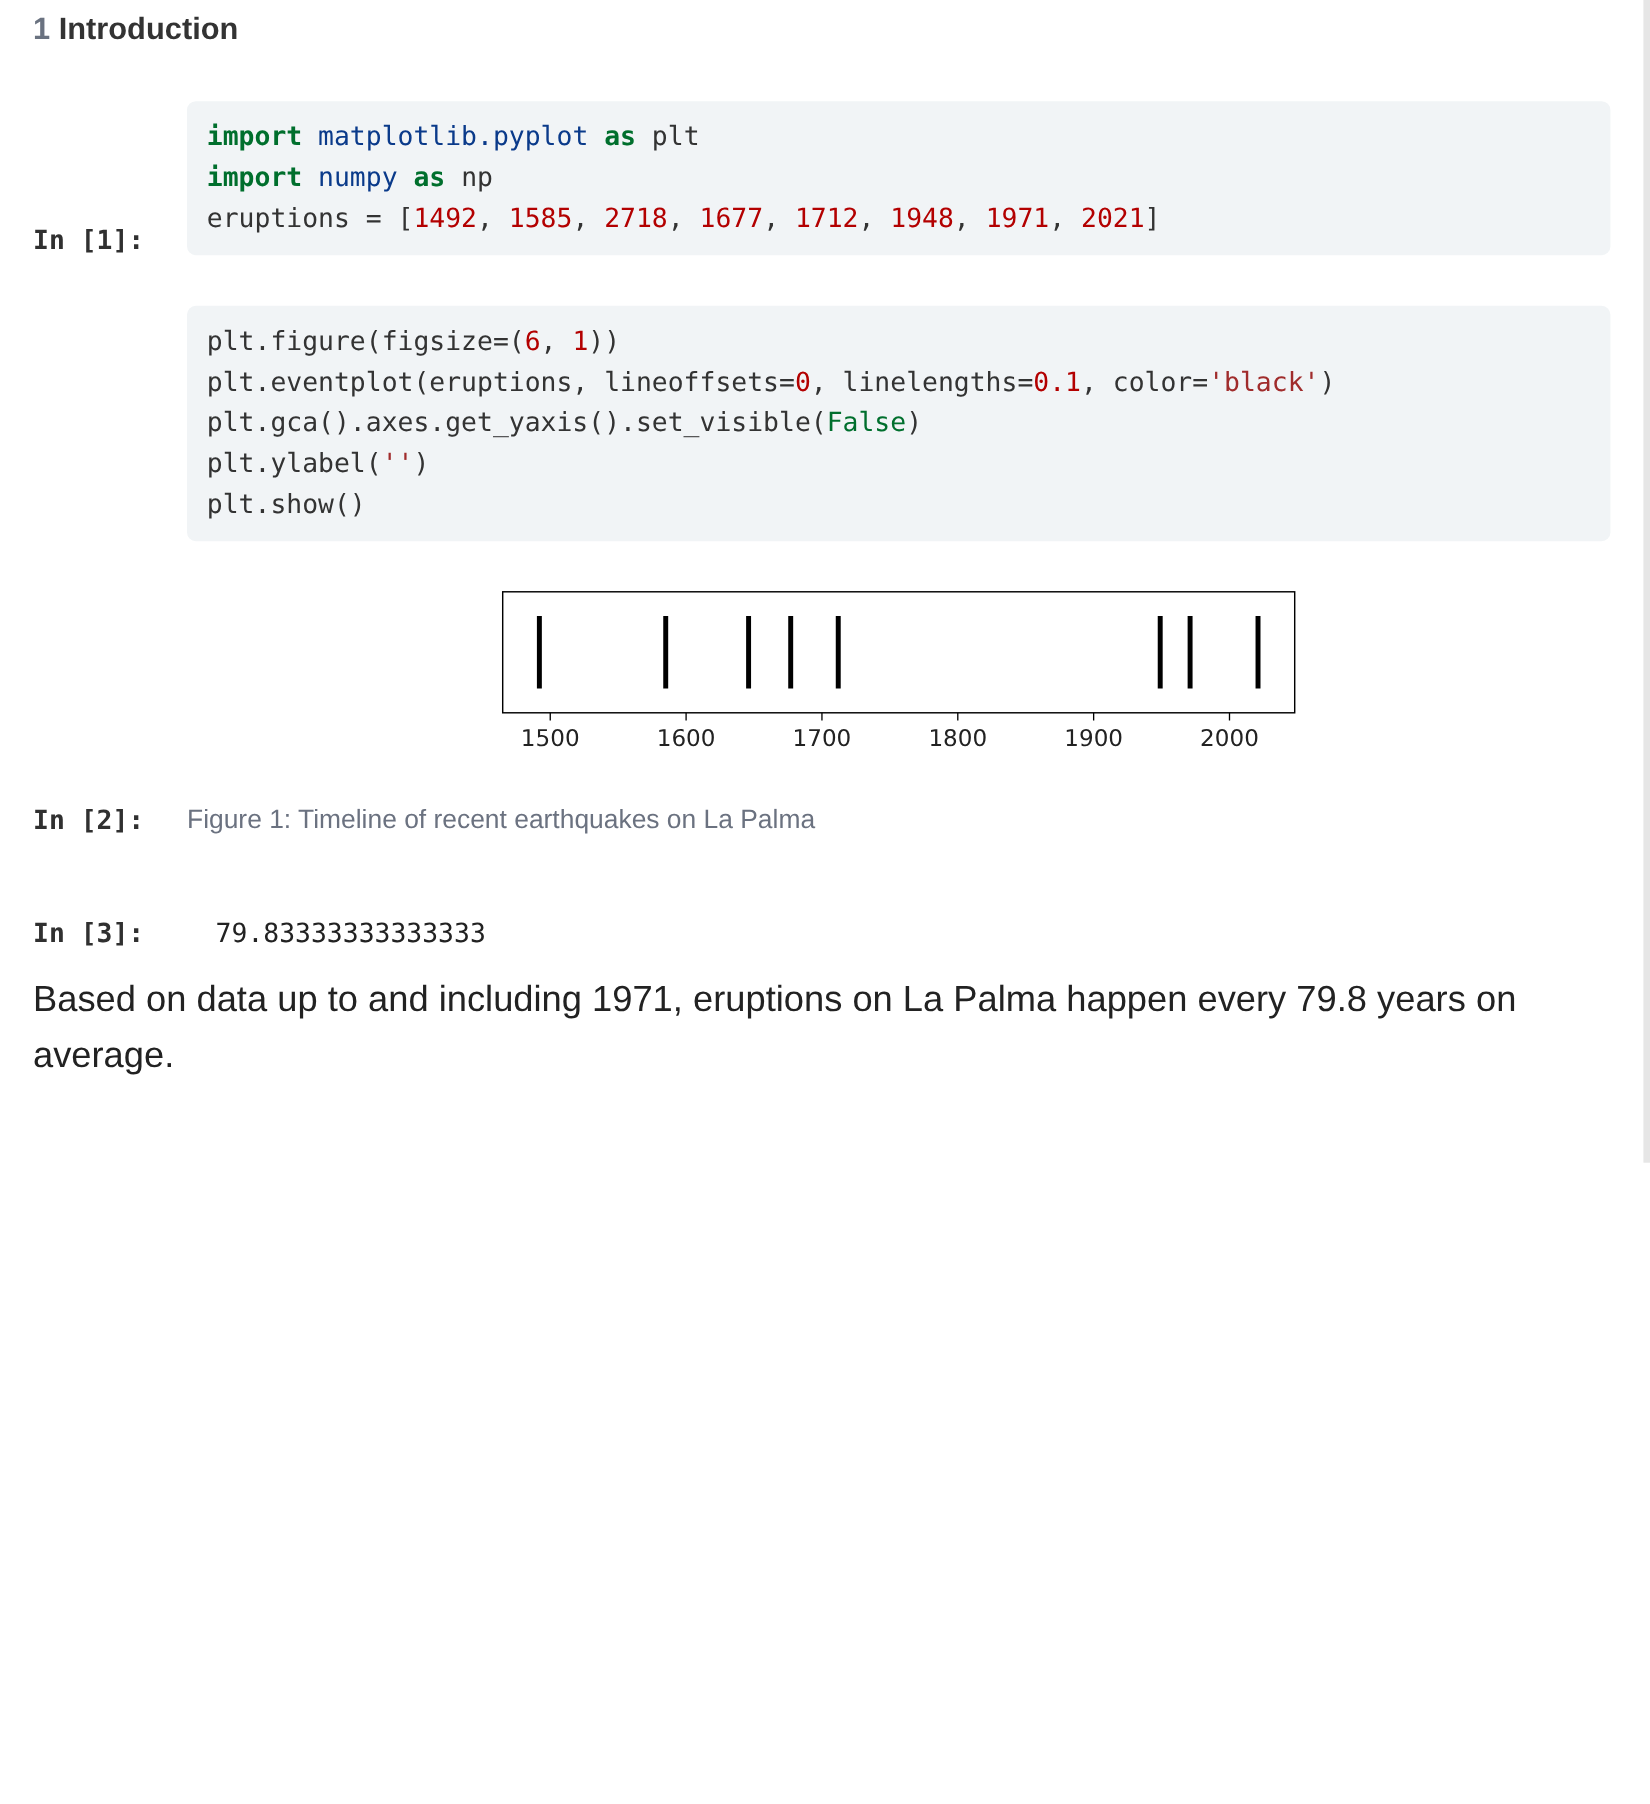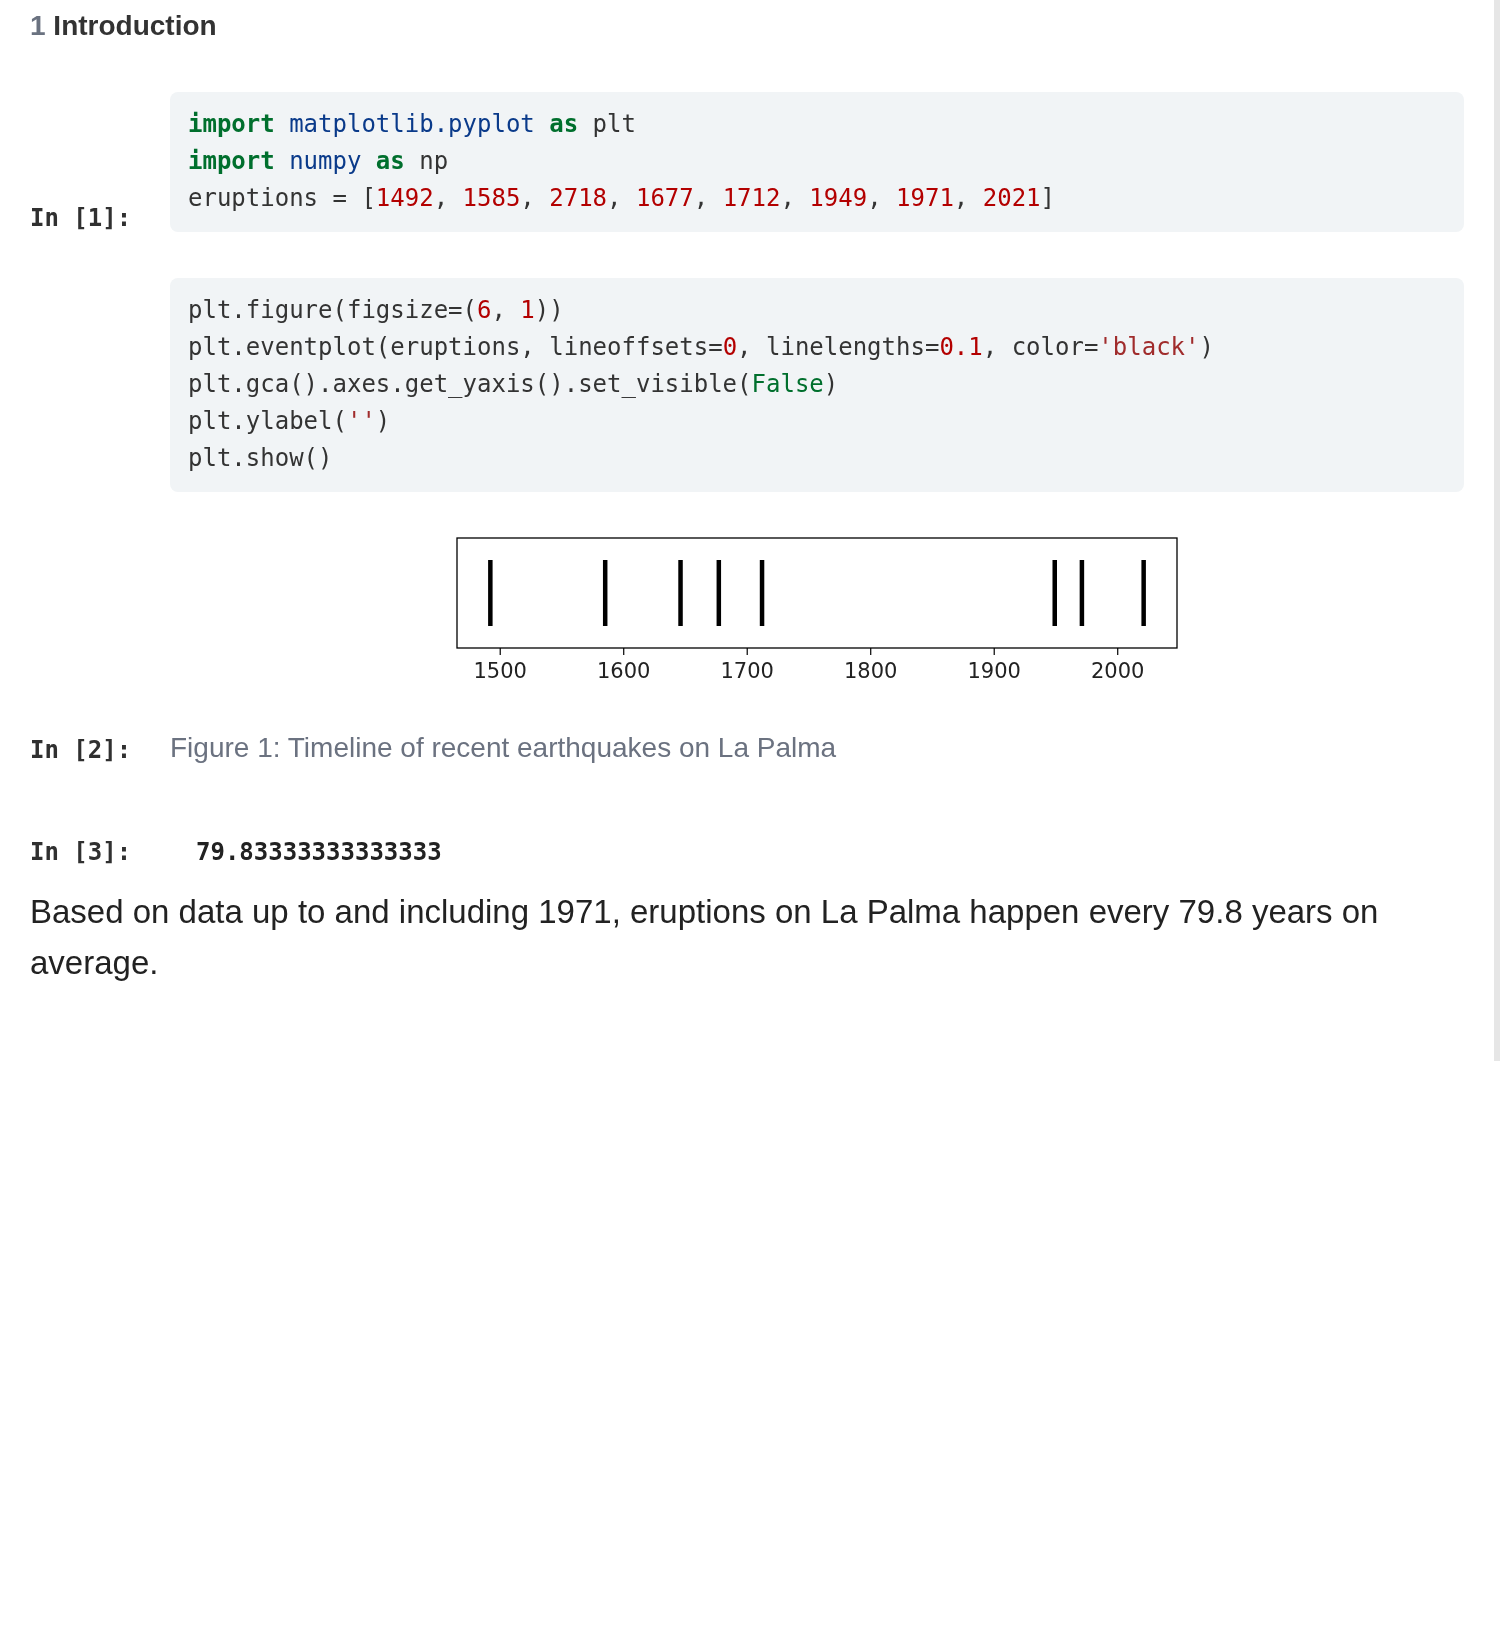--- a/index.html
+++ b/index.html
@@ -60,27 +60,27 @@
   }
   .chart-svg {
     display: block;
     margin: 0 auto;
     width: 760px;
     max-width: 100%;
   }
   .fig-caption {
     margin-top: 30px;
     color: #6b7280;
-    font-size: 28px;
+    font-size: 24px;
   }
   .text-output {
     margin-top: 28px;
     font-family: "SFMono-Regular", Menlo, Consolas, monospace;
     font-size: 24px;
-    font-weight: 700;
+    font-weight: 400;
     padding-left: 26px;
     color: #222;
   }
   .narrative {
     font-size: 33px;
     line-height: 1.55;
     color: #222;
     margin-top: 4px;
   }
   .chart-tick-label {
@@ -95,21 +95,21 @@
 <h1>
   <span class="section-number">1</span>
   <span>Introduction</span>
 </h1>
 
 <div class="cell">
   <div class="prompt">In [1]:</div>
   <div class="cell-body">
     <div class="code-input"><span class="kw">import</span> <span class="mod">matplotlib.pyplot</span> <span class="kw">as</span> <span>plt</span>
 <span class="kw">import</span> <span class="mod">numpy</span> <span class="kw">as</span> <span>np</span>
-<span>eruptions = [</span><span id="eruption-list"><span class="num">1492</span>, <span class="num">1585</span>, <span class="num">2718</span>, <span class="num">1677</span>, <span class="num">1712</span>, <span class="num">1949</span>, <span class="num">1971</span>, <span class="num">2021</span></span><span>]</span></div>
+<span>eruptions = [</span><span id="eruption-list"><span class="num">1492</span>, <span class="num">1585</span>, <span class="num">2718</span>, <span class="num">1677</span>, <span class="num">1712</span>, <span class="num">1948</span>, <span class="num">1971</span>, <span class="num">2021</span></span><span>]</span></div>
   </div>
 </div>
 
 <div class="cell">
   <div class="prompt">In [2]:</div>
   <div class="cell-body">
     <div class="code-input"><span>plt.figure(figsize=(</span><span class="num">6</span><span>, </span><span class="num">1</span><span>))</span>
 <span>plt.eventplot(eruptions, lineoffsets=</span><span class="num">0</span><span>, linelengths=</span><span class="num">0.1</span><span>, color=</span><span class="str">'black'</span><span>)</span>
 <span>plt.gca().axes.get_yaxis().set_visible(</span><span class="builtin">False</span><span>)</span>
 <span>plt.ylabel(</span><span class="str">''</span><span>)</span>

